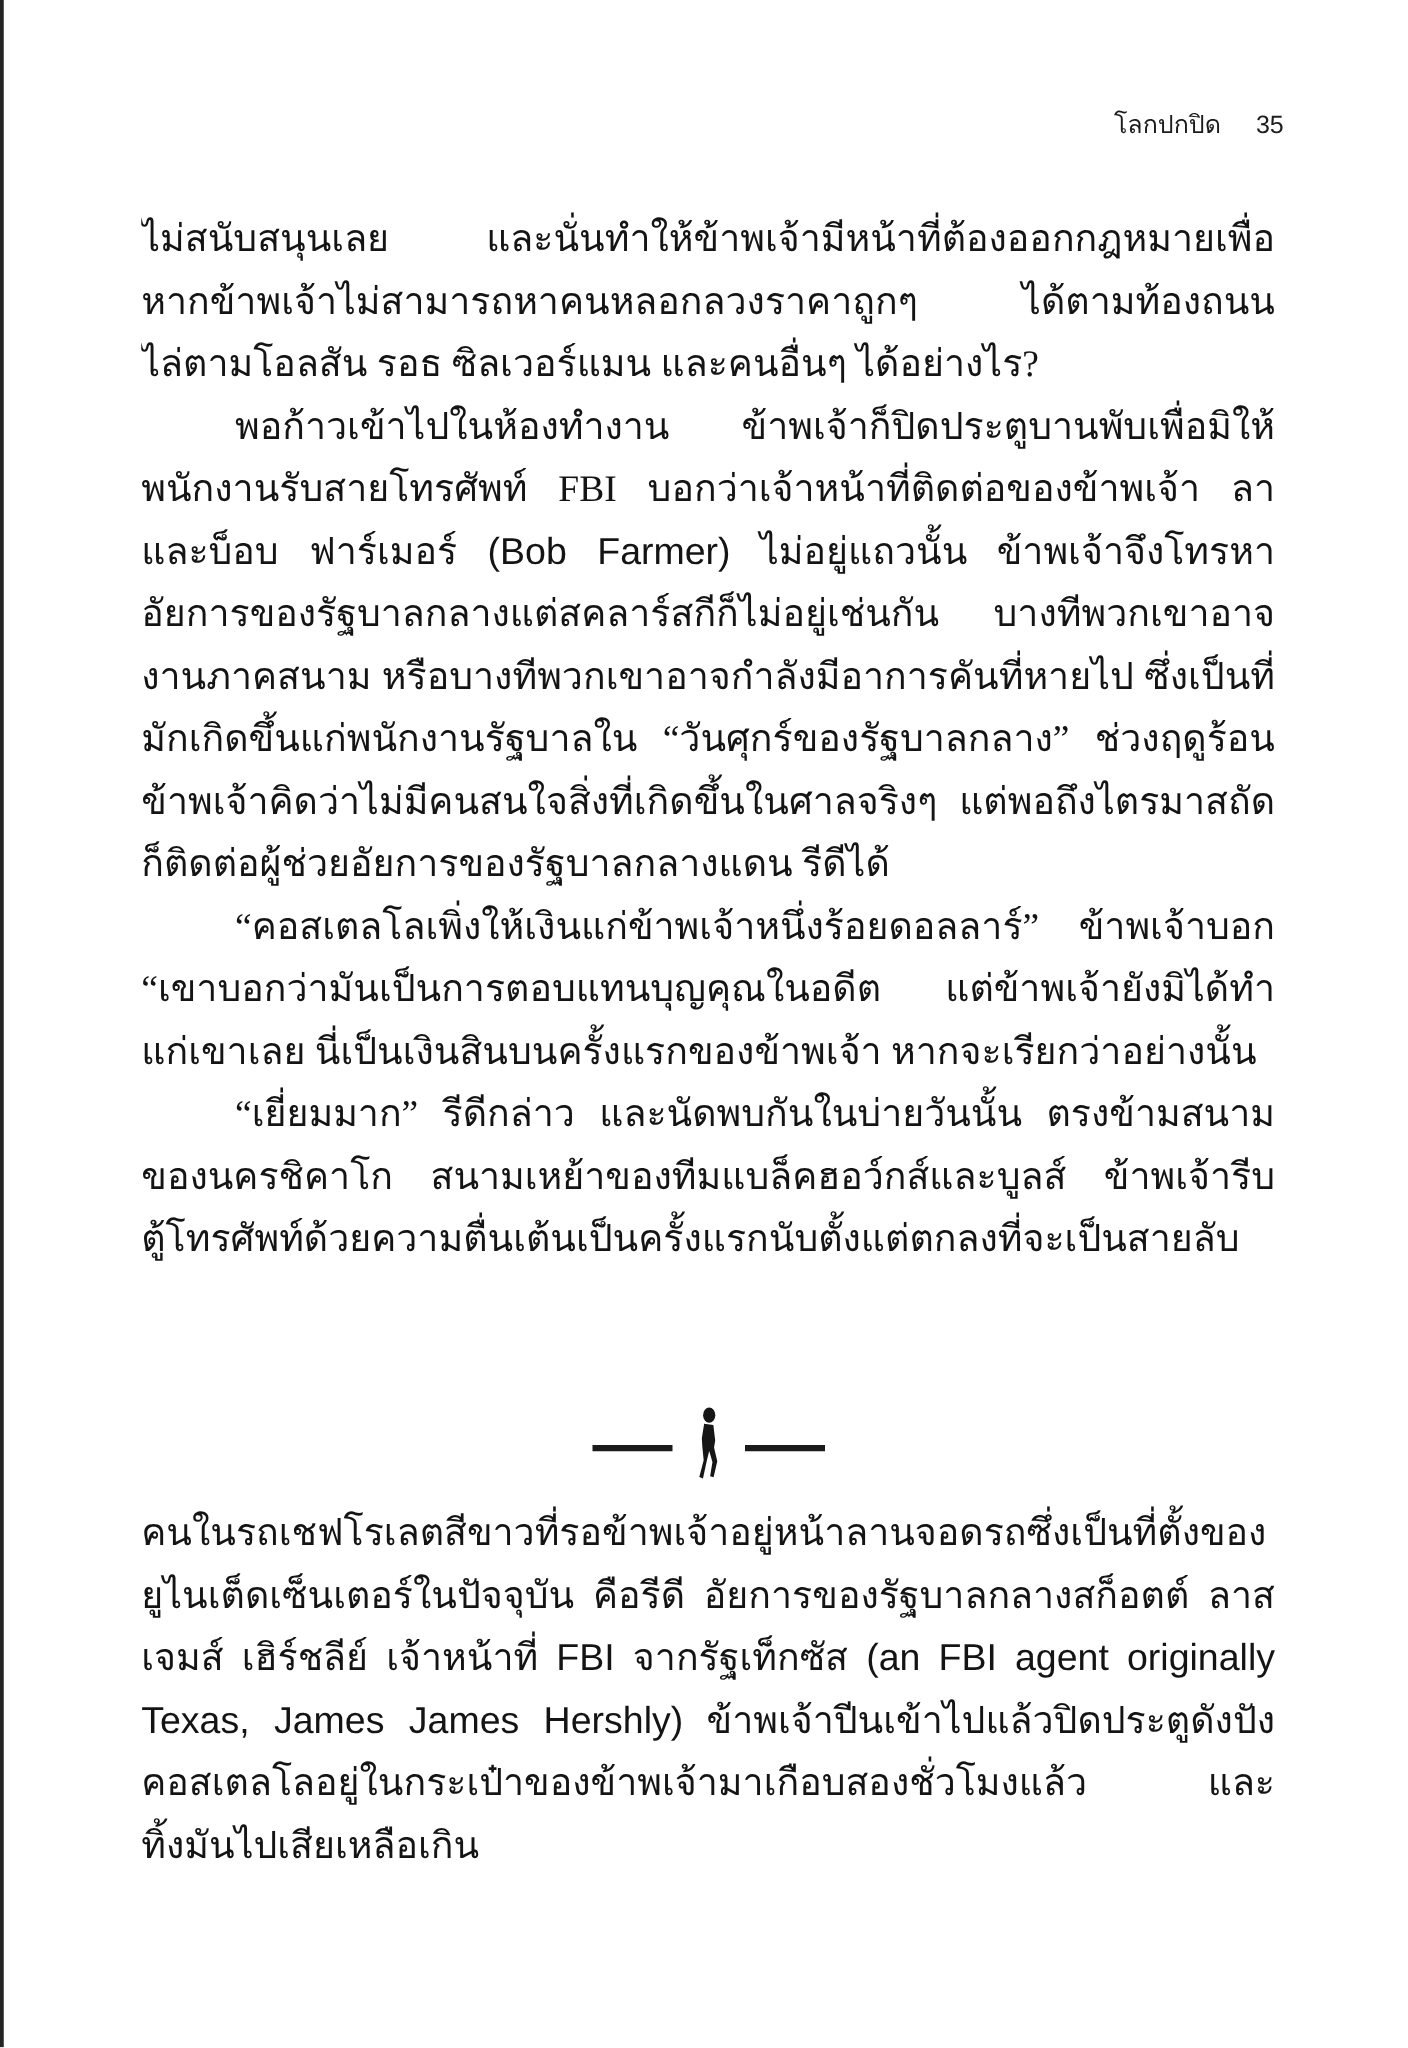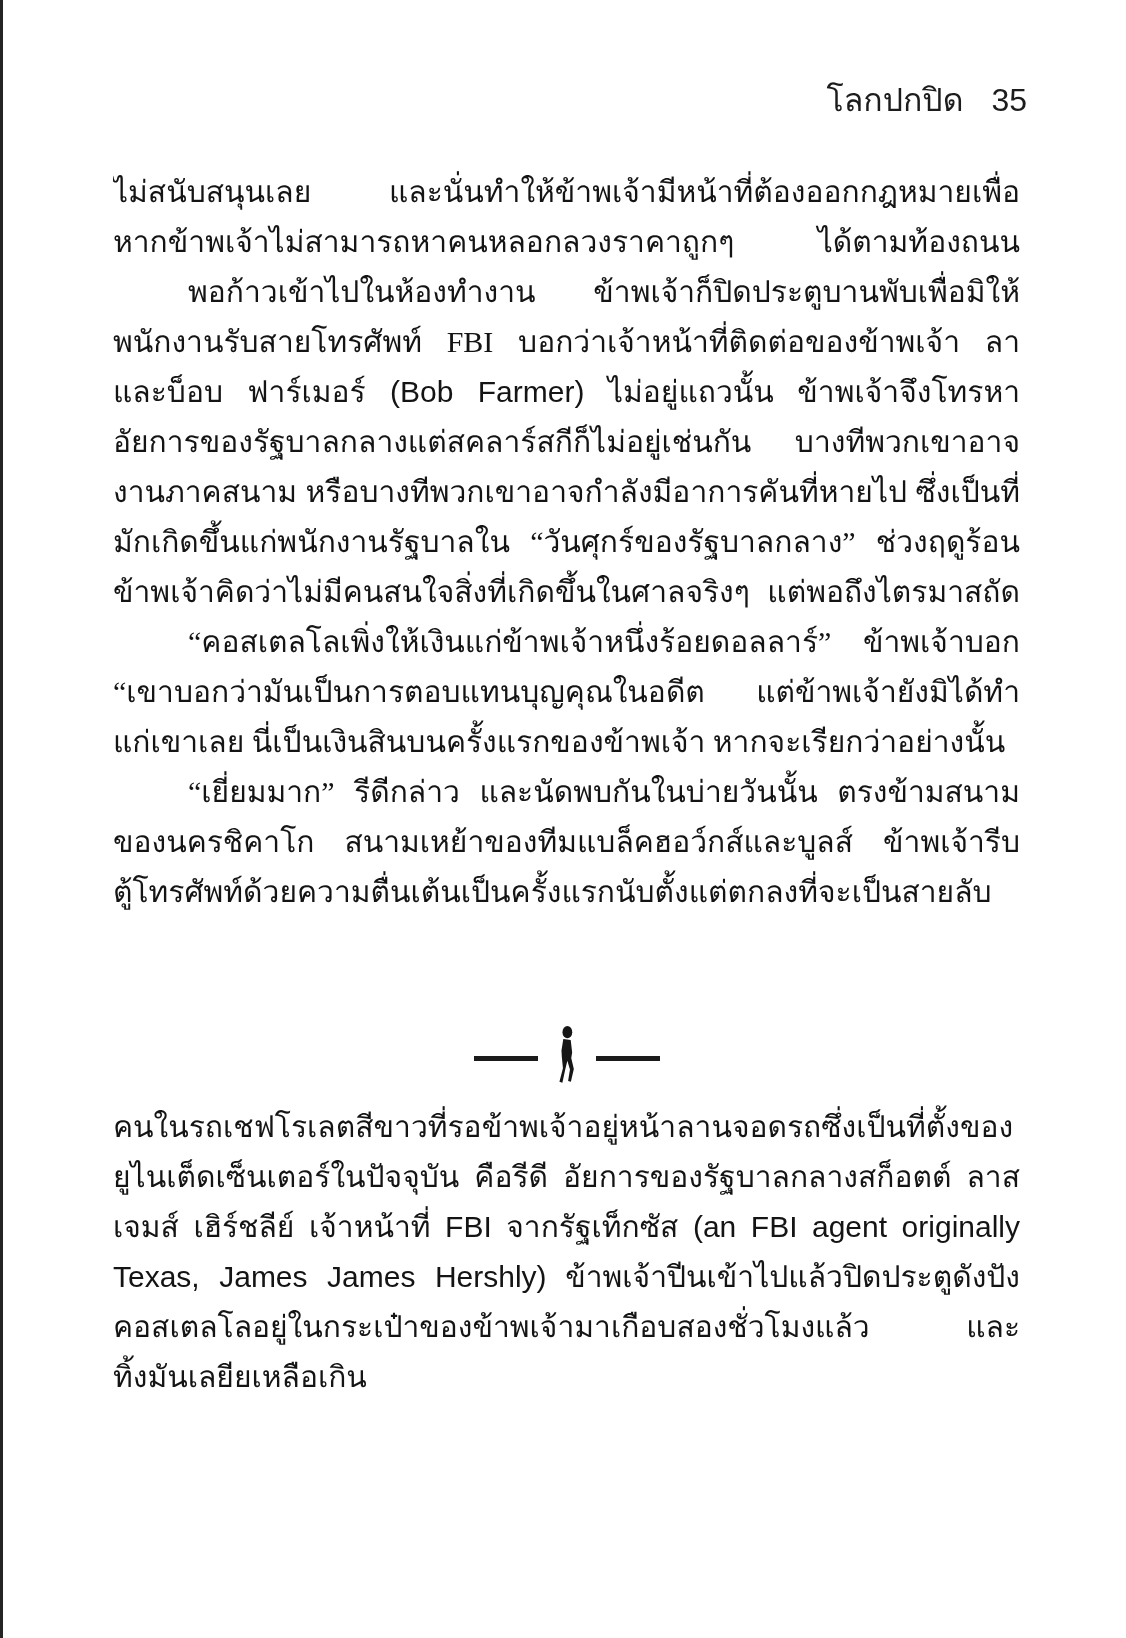--- a/index.html
+++ b/index.html
@@ -11,21 +11,21 @@
     font-family:"Liberation Serif", serif;
     overflow:hidden;
   }
   .edge{
     position:absolute;left:0;top:0;width:3px;height:100%;
     background:#242424;
   }
   .running-head{
     position:absolute;top:82px;right:99px;
     font-family:"Liberation Sans", sans-serif;
-    font-size:32px;line-height:36px;color:#1c1c1c;
+    font-size:20px;line-height:36px;color:#1c1c1c;
     white-space:nowrap;
   }
   .running-head .pagenum{margin-left:28px;}
   .content{
     position:absolute;left:113px;top:167px;width:907px;
   }
   .paragraph{margin:0;padding:0;}
   .line{
     font-size:30px;height:50px;line-height:50px;
     overflow:hidden;
@@ -59,29 +59,31 @@
 
   <div class="running-head">
     <span>โลกปกปิด</span><span class="pagenum">35</span>
   </div>
 
   <div class="content">
     <div id="section-0">
         <div class="paragraph">
           <div class="line j"><span>ไม่สนับสนุนเลย และนั่นทำให้ข้าพเจ้ามีหน้าที่ต้องออกกฎหมายเพื่อลงโทษเขา</span></div>
           <div class="line j"><span>หากข้าพเจ้าไม่สามารถหาคนหลอกลวงราคาถูกๆ ได้ตามท้องถนน ข้าพเจ้าจะคิด</span></div>
+          <div class="line"><span>ไล่ตามโอลสัน รอธ ซิลเวอร์แมน และคนอื่นๆ ได้อย่างไร?</span></div>
         </div>
         <div class="paragraph indent">
           <div class="line j"><span>พอก้าวเข้าไปในห้องทำงาน ข้าพเจ้าก็ปิดประตูบานพับเพื่อมิให้ใครได้ยิน</span></div>
           <div class="line j"><span>พนักงานรับสายโทรศัพท์ FBI บอกว่าเจ้าหน้าที่ติดต่อของข้าพเจ้า ลามาร์ จอร์แดน</span></div>
           <div class="line j"><span class="b">และบ็อบ ฟาร์เมอร์ (Bob Farmer)</span><span> ไม่อยู่แถวนั้น ข้าพเจ้าจึงโทรหาสำนักงาน</span></div>
           <div class="line j"><span>อัยการของรัฐบาลกลางแต่สคลาร์สกีก็ไม่อยู่เช่นกัน บางทีพวกเขาอาจกำลังยุ่งอยู่กับ</span></div>
           <div class="line j"><span>งานภาคสนาม หรือบางทีพวกเขาอาจกำลังมีอาการคันที่หายไป ซึ่งเป็นที่รู้กันว่า</span></div>
           <div class="line j"><span>มักเกิดขึ้นแก่พนักงานรัฐบาลใน “วันศุกร์ของรัฐบาลกลาง” ช่วงฤดูร้อน ชั่วขณะหนึ่ง</span></div>
           <div class="line j"><span>ข้าพเจ้าคิดว่าไม่มีคนสนใจสิ่งที่เกิดขึ้นในศาลจริงๆ แต่พอถึงไตรมาสถัดไป ข้าพเจ้า</span></div>
+          <div class="line"><span>ก็ติดต่อผู้ช่วยอัยการของรัฐบาลกลางแดน รีดีได้</span></div>
         </div>
         <div class="paragraph indent">
           <div class="line j"><span>“คอสเตลโลเพิ่งให้เงินแก่ข้าพเจ้าหนึ่งร้อยดอลลาร์” ข้าพเจ้าบอกเขา</span></div>
           <div class="line j"><span>“เขาบอกว่ามันเป็นการตอบแทนบุญคุณในอดีต แต่ข้าพเจ้ายังมิได้ทำอะไรให้</span></div>
           <div class="line"><span>แก่เขาเลย นี่เป็นเงินสินบนครั้งแรกของข้าพเจ้า หากจะเรียกว่าอย่างนั้นก็ได้”</span></div>
         </div>
         <div class="paragraph indent">
           <div class="line j"><span>“เยี่ยมมาก” รีดีกล่าว และนัดพบกันในบ่ายวันนั้น ตรงข้ามสนามกีฬาเก่า</span></div>
           <div class="line j"><span>ของนครชิคาโก สนามเหย้าของทีมแบล็คฮอว์กส์และบูลส์ ข้าพเจ้ารีบเดินออกจาก</span></div>
           <div class="line"><span>ตู้โทรศัพท์ด้วยความตื่นเต้นเป็นครั้งแรกนับตั้งแต่ตกลงที่จะเป็นสายลับ</span></div>
@@ -99,17 +101,17 @@
       <span class="rule"></span>
     </div>
 
     <div id="section-1" class="section-after">
         <div class="paragraph">
           <div class="line j"><span>คนในรถเชฟโรเลตสีขาวที่รอข้าพเจ้าอยู่หน้าลานจอดรถซึ่งเป็นที่ตั้งของ</span></div>
           <div class="line j"><span>ยูไนเต็ดเซ็นเตอร์ในปัจจุบัน คือรีดี อัยการของรัฐบาลกลางสก็อตต์ ลาสซาร์ และ</span></div>
           <div class="line j"><span class="b">เจมส์ เฮิร์ชลีย์ เจ้าหน้าที่ FBI จากรัฐเท็กซัส (an FBI agent originally from</span></div>
           <div class="line j"><span class="b">Texas, James James Hershly)</span><span> ข้าพเจ้าปีนเข้าไปแล้วปิดประตูดังปัง เงินของ</span></div>
           <div class="line j"><span>คอสเตลโลอยู่ในกระเป๋าของข้าพเจ้ามาเกือบสองชั่วโมงแล้ว และข้าพเจ้าก็อยาก</span></div>
-          <div class="line"><span>ทิ้งมันเลยียเหลือเกิน</span></div>
+          <div class="line"><span>ทิ้งมันไปเสียเหลือเกิน</span></div>
         </div>
       </div>
   </div>
 </div>
 
 </body></html>

